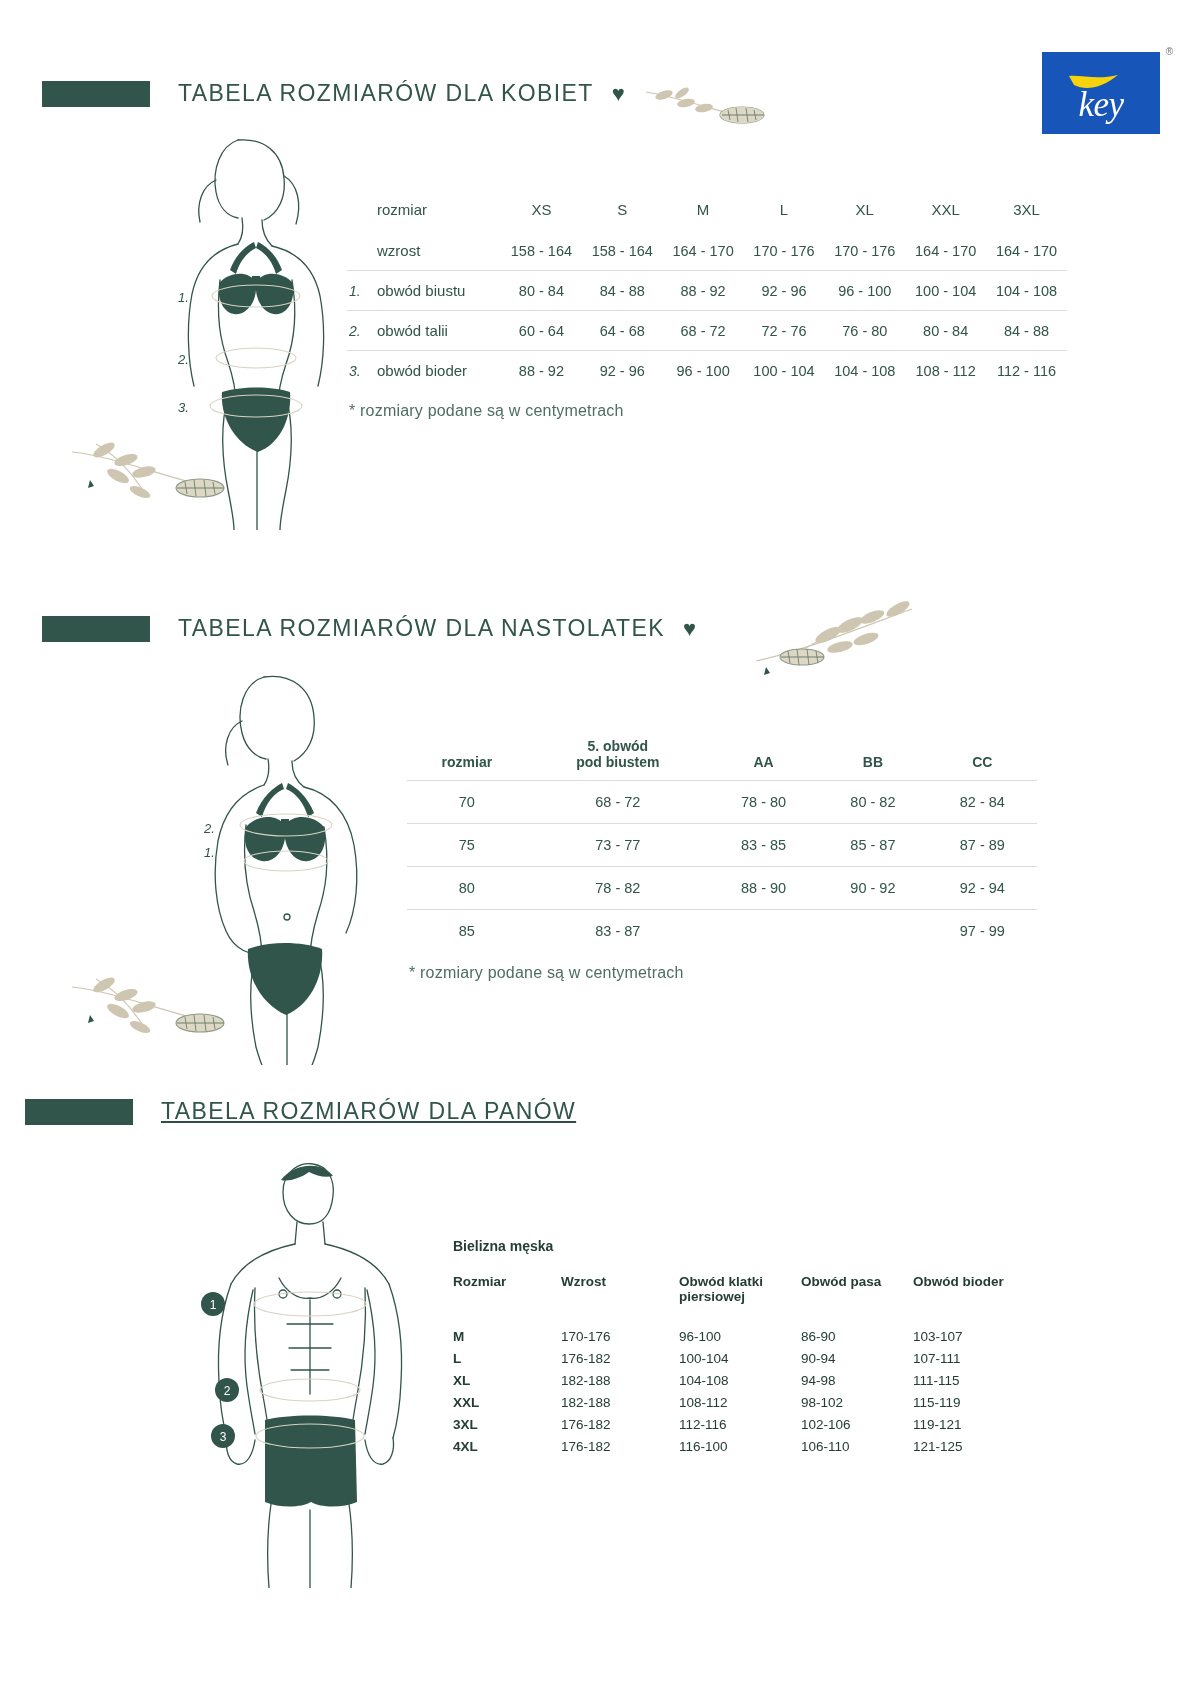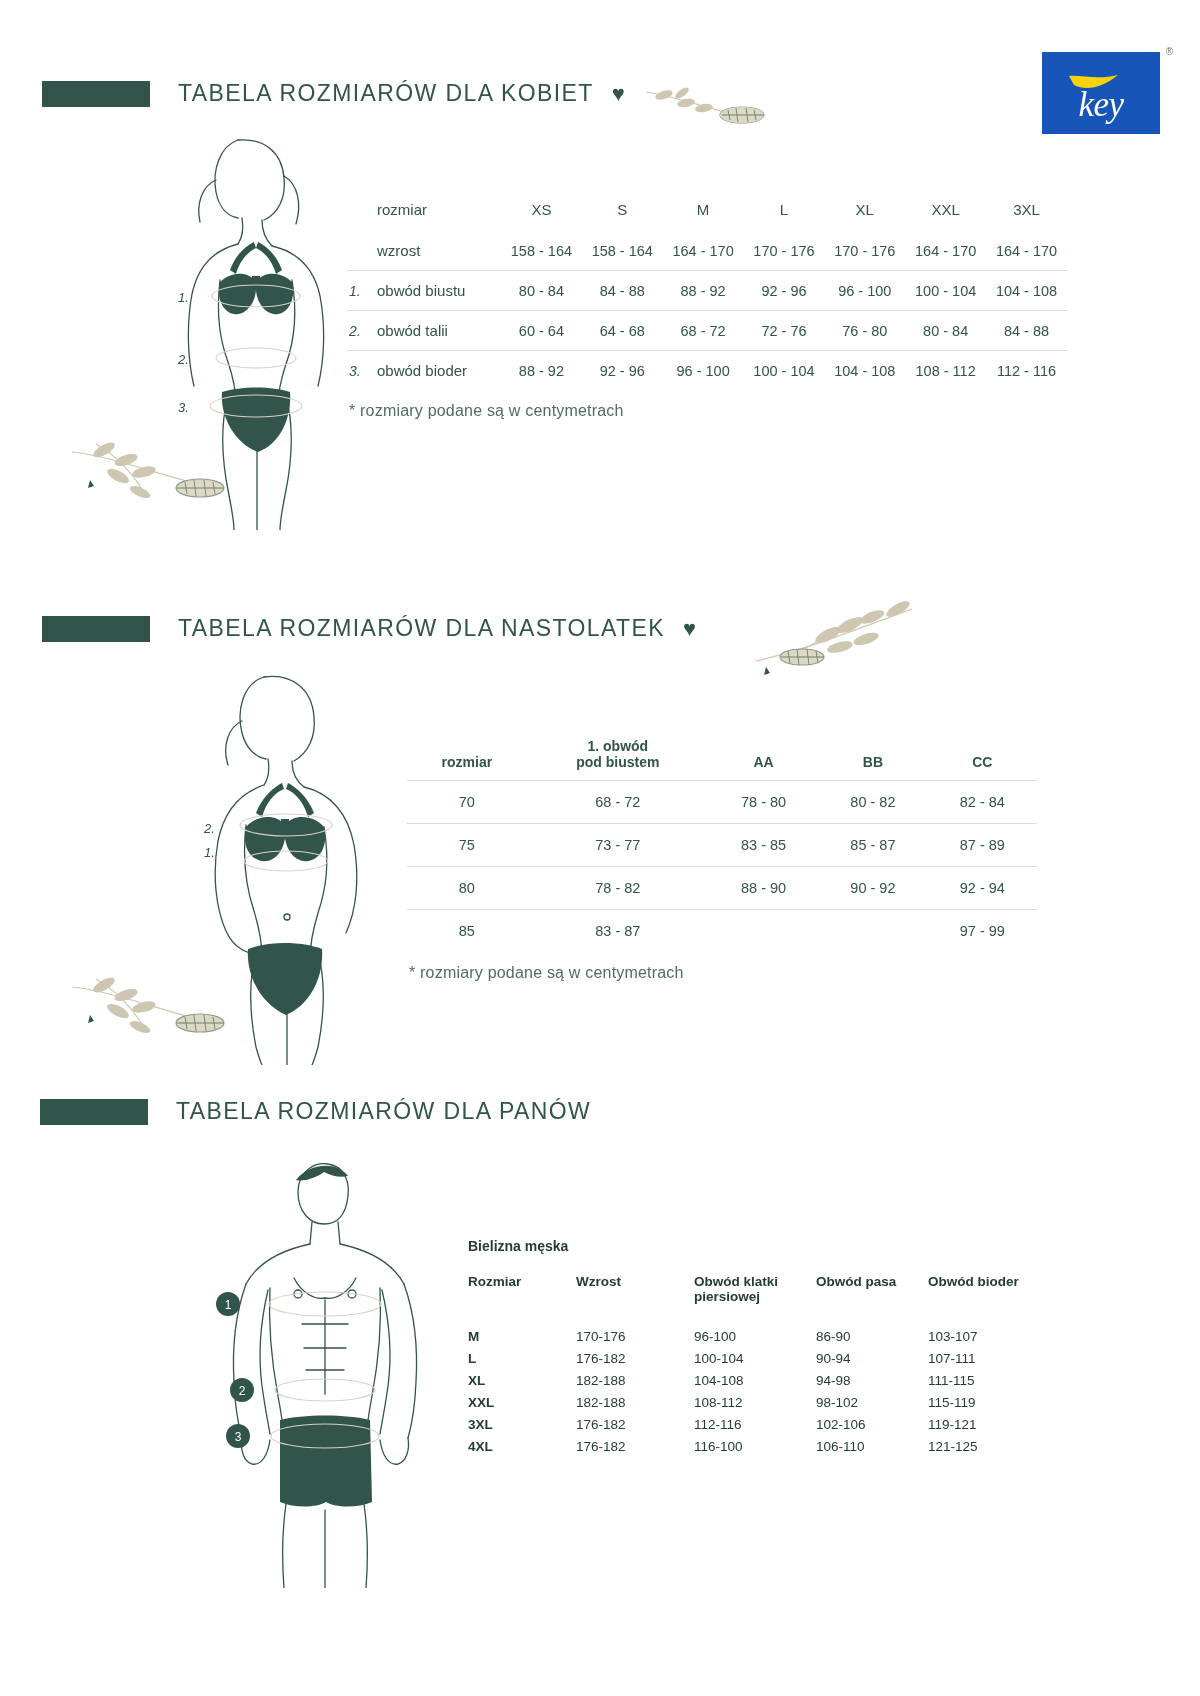--- a/index.html
+++ b/index.html
@@ -369,21 +369,21 @@
     <ellipse cx="148" cy="58" rx="24" ry="9" fill="#ddd8c6" stroke="#8c9b86" stroke-width="1.1"></ellipse>
     <path d="M125 58 L172 58" stroke="#6f7f6a" stroke-width="1"></path>
     <path d="M133 52 L135 64 M142 50 L144 66 M152 50 L154 66 M161 52 L163 64" stroke="#6f7f6a" stroke-width="0.9"></path>
   </svg>
 
   <div style="position:absolute; left:365px; top:110px; width:630px;">
     <table class="tbl-t" style="width:100%;">
       <tbody>
         <tr class="hdr">
           <td>rozmiar</td>
-          <td style="white-space:pre-line;">1. obwód
+          <td style="white-space:pre-line;">5. obwód
 pod biustem</td>
           <td>AA</td>
           <td>BB</td>
           <td>CC</td>
         </tr>
         <tr>
           <td>70</td>
           <td>68 - 72</td>
           <td>78 - 80</td>
           <td>80  - 82</td>
@@ -409,21 +409,21 @@
           <td></td>
           <td></td>
           <td>97 - 99</td>
         </tr>
       </tbody>
     </table>
     <div class="note">* rozmiary podane są w centymetrach</div>
   </div>
 </div>
 
-<div class="section" style="left:28px; top:1098px; width:1140px;">
+<div class="section" style="left:13px; top:1098px; width:1140px;text-decoration:underline;">
 
   <div class="sec-head">
     <div class="head-bar"></div>
     <div class="head-title">TABELA ROZMIARÓW DLA PANÓW</div>
   </div>
 
   <svg class="illus" style="left:150px; top:60px;" width="260" height="430" viewBox="0 0 260 430">
     <g fill="none" stroke="#31544b" stroke-width="1.3" stroke-linecap="round">
 
       <path d="M108 34 C108 12, 126 4, 138 6 C152 8, 160 20, 158 38 C156 56, 148 66, 134 66 C120 66, 108 54, 108 34 Z"></path>

